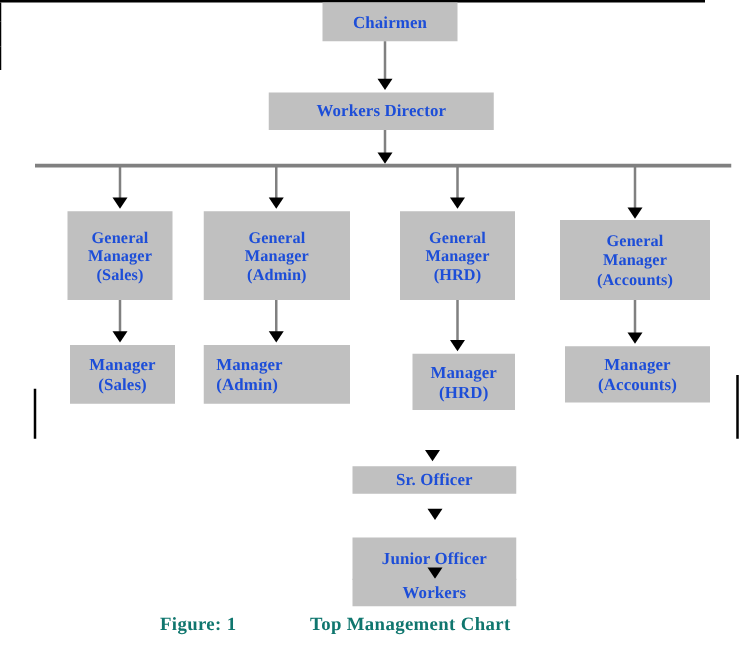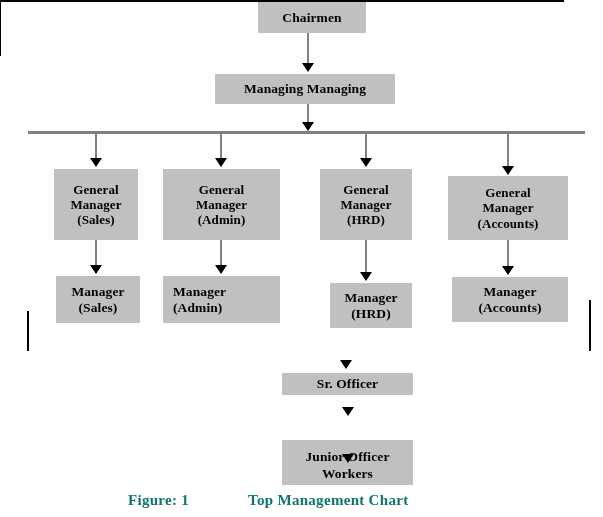--- a/index.html
+++ b/index.html
@@ -13,21 +13,21 @@
   #chart-canvas {
     position: relative;
     width: 603px;
     height: 517px;
     background: #ffffff;
     overflow: hidden;
   }
   .node {
     position: absolute;
     background: #c0c0c0;
-    color: #000000;
+    color: #1d4ed8;
     font-weight: bold;
     display: flex;
     align-items: center;
     justify-content: center;
     text-align: center;
     line-height: 1.12;
     box-sizing: border-box;
     font-size: 13.5px;
     letter-spacing: 0.1px;
   }
@@ -75,21 +75,21 @@
 <div id="chart-canvas">
 
   <div class="node" style="left:258px; top:2px; width:108px; height:31px;">
     <span class="ln">Chairmen</span>
   </div>
 
   <div class="vline" style="left:307px; top:33px; height:33px;"></div>
   <div class="arrowhead" style="left:302px; top:63px;"></div>
 
   <div class="node" style="left:215px; top:74px; width:180px; height:30px;">
-    <span class="ln">Managing Managing</span>
+    <span class="ln">Workers Director</span>
   </div>
 
   <div class="vline" style="left:307px; top:104px; height:22px;"></div>
   <div class="arrowhead" style="left:302px; top:122px;"></div>
 
   <div class="hline" style="left:28px; top:131px; width:557px;"></div>
 
   <div class="vline" style="left:95px; top:133px; height:28px;"></div>
   <div class="arrowhead" style="left:90px; top:158px;"></div>
 
@@ -165,21 +165,21 @@
   <div class="vline-dark" style="left:345px; top:351px; width:1px; height:15px;"></div>
   <div class="arrowhead" style="left:340px; top:360px;"></div>
 
   <div class="node" style="left:282px; top:373px; width:131px; height:22px;">
     <span class="ln">Sr. Officer</span>
   </div>
 
   <div class="vline-dark" style="left:347px; top:391px; width:1px; height:20px;"></div>
   <div class="arrowhead" style="left:342px; top:407px;"></div>
 
-  <div class="node" style="left:282px; top:440px; width:131px; height:34px;text-align:right;">
+  <div class="node" style="left:282px; top:430px; width:131px; height:34px;text-align:right;">
     <span class="ln">Junior Officer</span>
   </div>
 
   <div class="vline-dark" style="left:347px; top:440px; width:1px; height:19px;"></div>
   <div class="arrowhead" style="left:342px; top:454px;"></div>
 
   <div class="node" style="left:282px; top:463px; width:131px; height:22px;">
     <span class="ln">Workers</span>
   </div>
 

